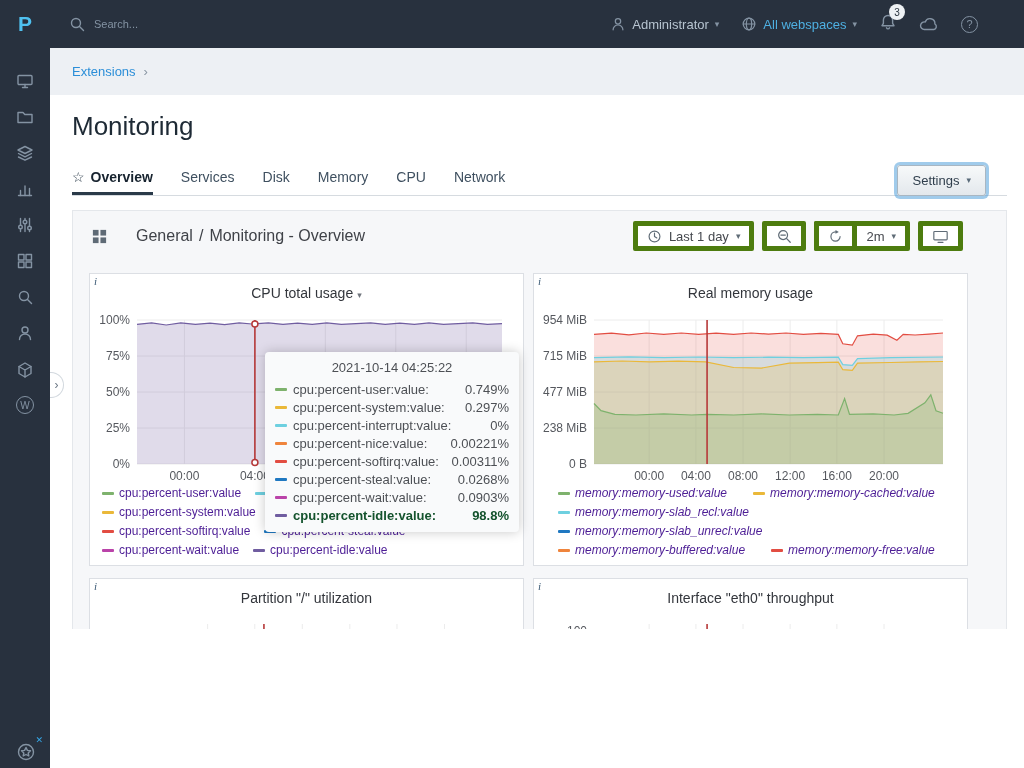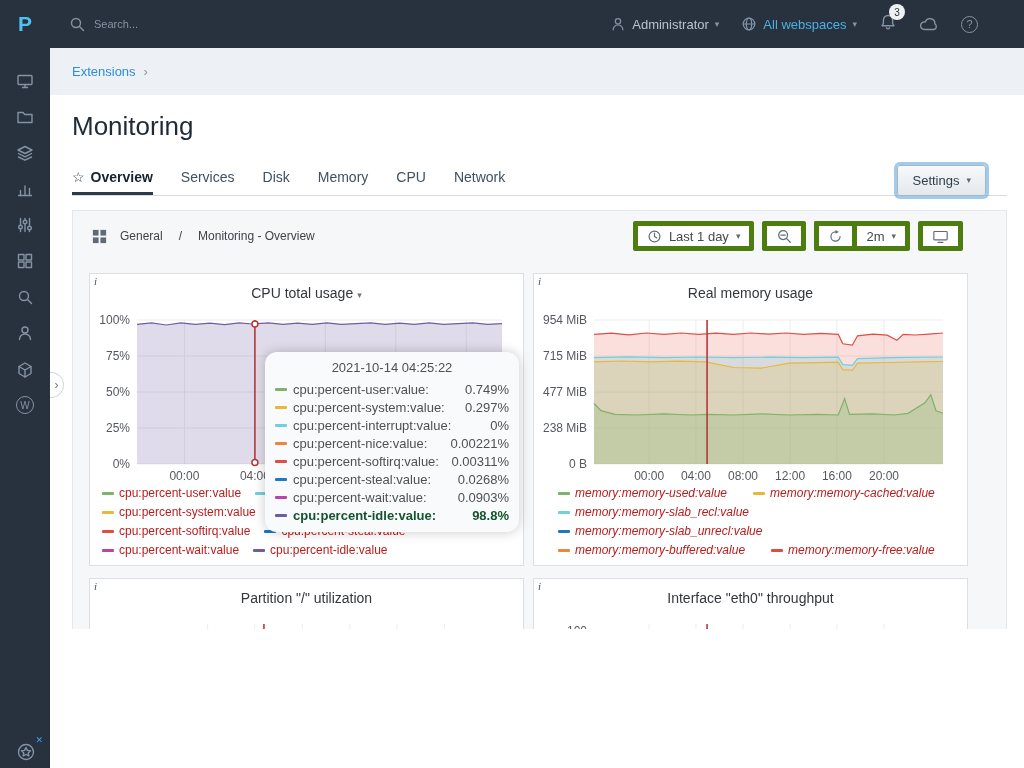--- a/index.html
+++ b/index.html
@@ -56,21 +56,21 @@
   .tab .star { font-size:14px; font-weight:normal; color:#2a3a49; }
   .settings-btn { position:absolute; right:38px; top:70px; height:31px; padding:0 14px;
                   background:linear-gradient(#f7f9fa,#e3e8ec); border:1px solid #a8b6c2; border-radius:3px;
                   box-shadow:0 0 0 3px rgba(66,151,215,0.5); font-size:13px; color:#2f3e4c; cursor:pointer;
                   display:flex; align-items:center; gap:7px; }
 
   
   .grafana { position:absolute; left:22px; right:17px; top:115px; height:640px; background:#f6f7f9;
              border:1px solid #e4e7eb; }
   .gf-header { position:absolute; top:0; left:0; right:0; height:50px; display:flex; align-items:center; padding:0 43px 0 18px; }
-  .gf-title { margin-left:12px; font-size:12px; color:#3f4248; display:flex; gap:16px; }
+  .gf-title { margin-left:28px; font-size:16px; color:#3f4248; display:flex; gap:6px; }
   .gf-controls { margin-left:auto; display:flex; align-items:center; gap:8px; }
   .gf-btn { height:30px; background:#fff; border:5px solid #4d7c0f; border-radius:2px; display:flex;
             align-items:center; gap:7px; padding:0 9px; font-size:13px; color:#45484e; cursor:pointer; }
   .gf-group { display:flex; }
   .gf-group .gf-btn:first-child { border-right:none; border-radius:2px 0 0 2px; }
   .gf-group .gf-btn:last-child { border-radius:0 2px 2px 0; }
   .gf-icon { stroke:#5f6b76; fill:none; stroke-width:1.4; stroke-linecap:round; stroke-linejoin:round; }
 
   .card { position:absolute; width:435px; height:293px; background:#fff; border:1px solid #dcdfe4; }
   .card-cpu { left:16px; top:62px; }
@@ -82,23 +82,23 @@
   .info-icon { position:absolute; top:1px; left:4px; font-size:11px; color:#3b5a75; font-style:italic;
                font-family:"Liberation Serif", serif; }
   .chart-svg { position:absolute; left:0; top:36px; }
 
   .legend { position:absolute; left:12px; right:6px; top:212px; z-index:1; }
   .card-memory .legend { left:24px;font-style:italic; }
   .legend-row { display:flex; margin-bottom:5px; }
   .legend-item { display:inline-flex; align-items:center; gap:5px; margin-right:14px; cursor:pointer; }
   .card-memory .legend-item { margin-right:26px; }
   .swatch { display:inline-block; width:12px; height:3px; border-radius:1px; }
-  .legend-label { font-size:12px; color:#b91c1c; white-space:nowrap; }
-
-  .tooltip { position:absolute; left:175px; top:78px; width:254px; background:#f9fafb; border-radius:12px;
+  .legend-label { font-size:12px; color:#4c1d95; white-space:nowrap; }
+
+  .tooltip { position:absolute; left:175px; top:78px; width:254px; background:#f9fafb; border-radius:4px;
              box-shadow:0 0 12px rgba(0,0,0,0.22); padding:8px 10px; z-index:5; }
   .tt-title { text-align:center; font-size:13px; color:#4d5055; margin-bottom:5px; }
   .tt-row { display:flex; align-items:center; gap:6px; height:18px; font-size:13px; color:#4d5055; }
   .tt-label { white-space:nowrap; }
   .tt-value { margin-left:auto; }
   .tt-row.bold { font-weight:bold; color:#14532d; }
 </style>
 </head>
 <body>
 

